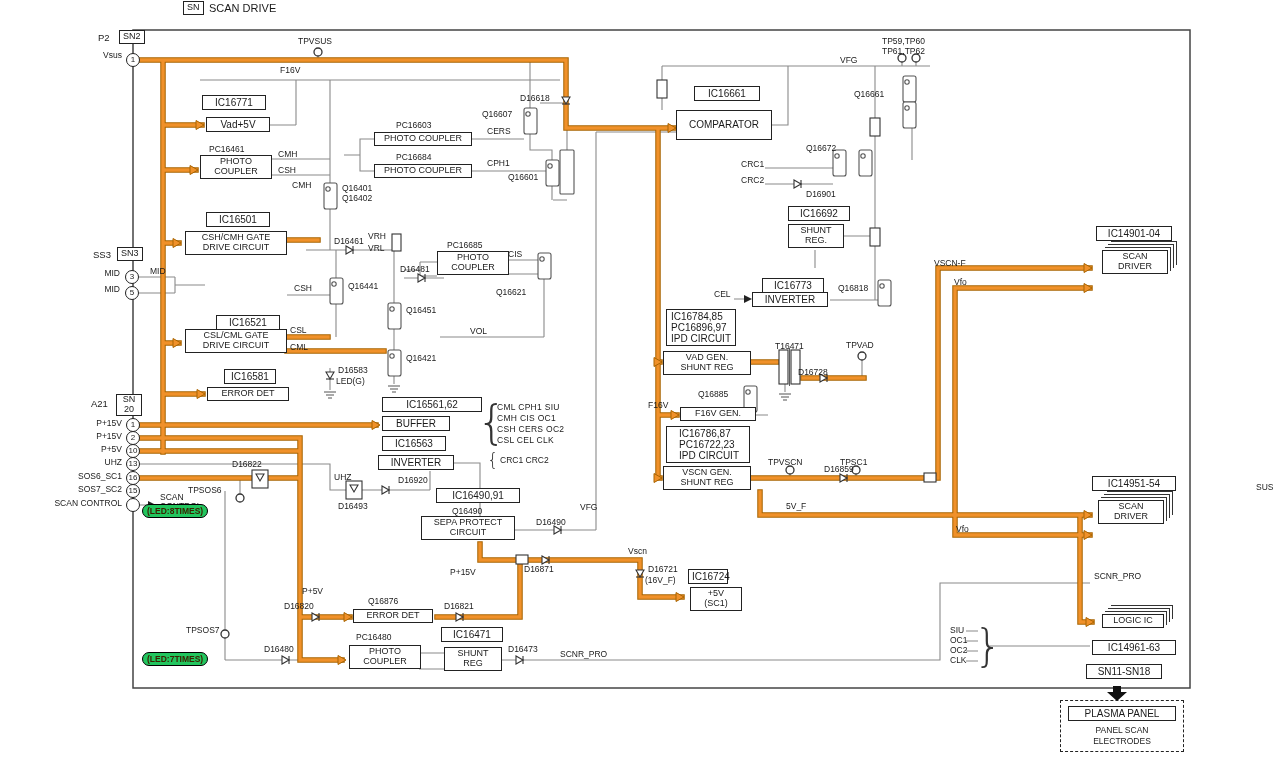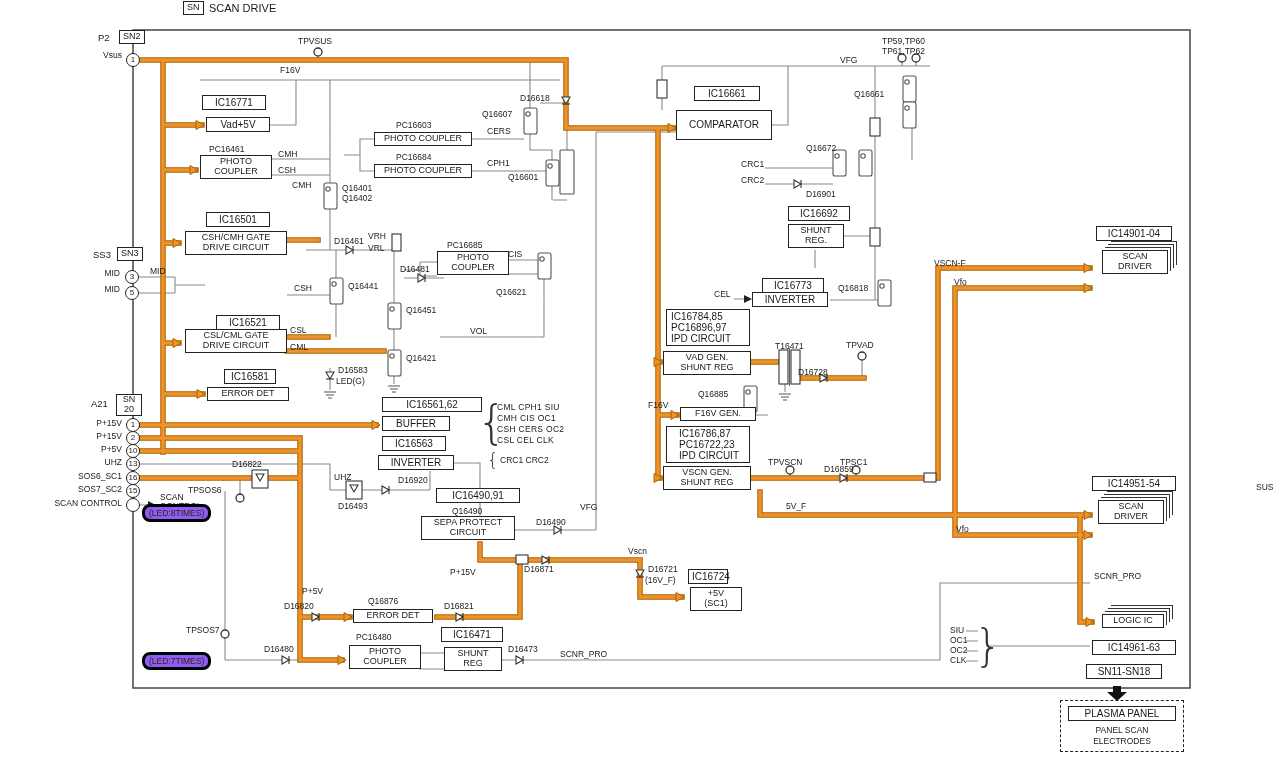--- a/index.html
+++ b/index.html
@@ -5,21 +5,21 @@
 *{margin:0;padding:0;box-sizing:border-box}
 body{background:#fff;font-family:"Liberation Sans","DejaVu Sans",sans-serif;color:#1a1a1a}
 #canvas{position:relative;width:1282px;height:759px;background:#fff;overflow:hidden}
 svg.wires{position:absolute;left:0;top:0;z-index:0}
 .d{position:absolute;white-space:nowrap;z-index:2;line-height:1.1}
 .lbl{font-size:9.5px}
 .s8{font-size:8.5px}
 .box{border:1.2px solid #222;background:#fff;text-align:center;font-size:10px;padding:1px 3px}
 .b9{font-size:9px}
 .pin{width:14px;height:14px;border:1.1px solid #222;border-radius:50%;background:#fff;font-size:8px;text-align:center;line-height:12px;padding:0}
-.pill{background:#8b5cf6;border:3px solid #000000;border-radius:8px;font-size:8.5px;padding:0 4px;line-height:12px;color:#3a2300;font-weight:normal}
+.pill{background:#22c55e;border:1px solid #000000;border-radius:8px;font-size:8.5px;padding:0 4px;line-height:12px;color:#3a2300;font-weight:bold}
 .stack{box-shadow:2px -2px 0 0 #fff,3px -3px 0 0 #333,5px -5px 0 0 #fff,6px -6px 0 0 #333,8px -8px 0 0 #fff,9px -9px 0 0 #333}
 .rt{text-align:right}
 .brace{font-weight:300;color:#333;line-height:1;font-family:"DejaVu Sans",sans-serif}
 .dashedbox{border:1.4px dashed #222;background:#fff}
 </style>
 </head>
 <body>
 
 <div id="canvas">
 
@@ -314,21 +314,21 @@
 <div class="d box" style="left:676px;top:110px;width:96px;line-height:26px">COMPARATOR</div>
 
 <div class="d box" style="left:788px;top:206px;width:62px">IC16692</div>
 <div class="d box b9" style="left:788px;top:224px;width:56px">
       <div>SHUNT</div>
       <div>REG.</div>
     </div>
 <div class="d box" style="left:762px;top:278px;width:62px">IC16773</div>
 <div class="d box" style="left:752px;top:292px;width:76px">INVERTER</div>
 
-<div class="d box s8" style="left:666px;top:309px;width:84px;text-align:left;padding:1px 4px">
+<div class="d box s8" style="left:666px;top:309px;width:70px;text-align:left;padding:1px 4px">
       <div>IC16784,85</div>
       <div>PC16896,97</div>
       <div>IPD CIRCUIT</div>
     </div>
 <div class="d box b9" style="left:663px;top:351px;width:88px">
       <div>VAD GEN.</div>
       <div>SHUNT REG</div>
     </div>
 <div class="d s8" style="left:775px;top:342px">T16471</div>
 <div class="d s8" style="left:698px;top:390px">Q16885</div>

